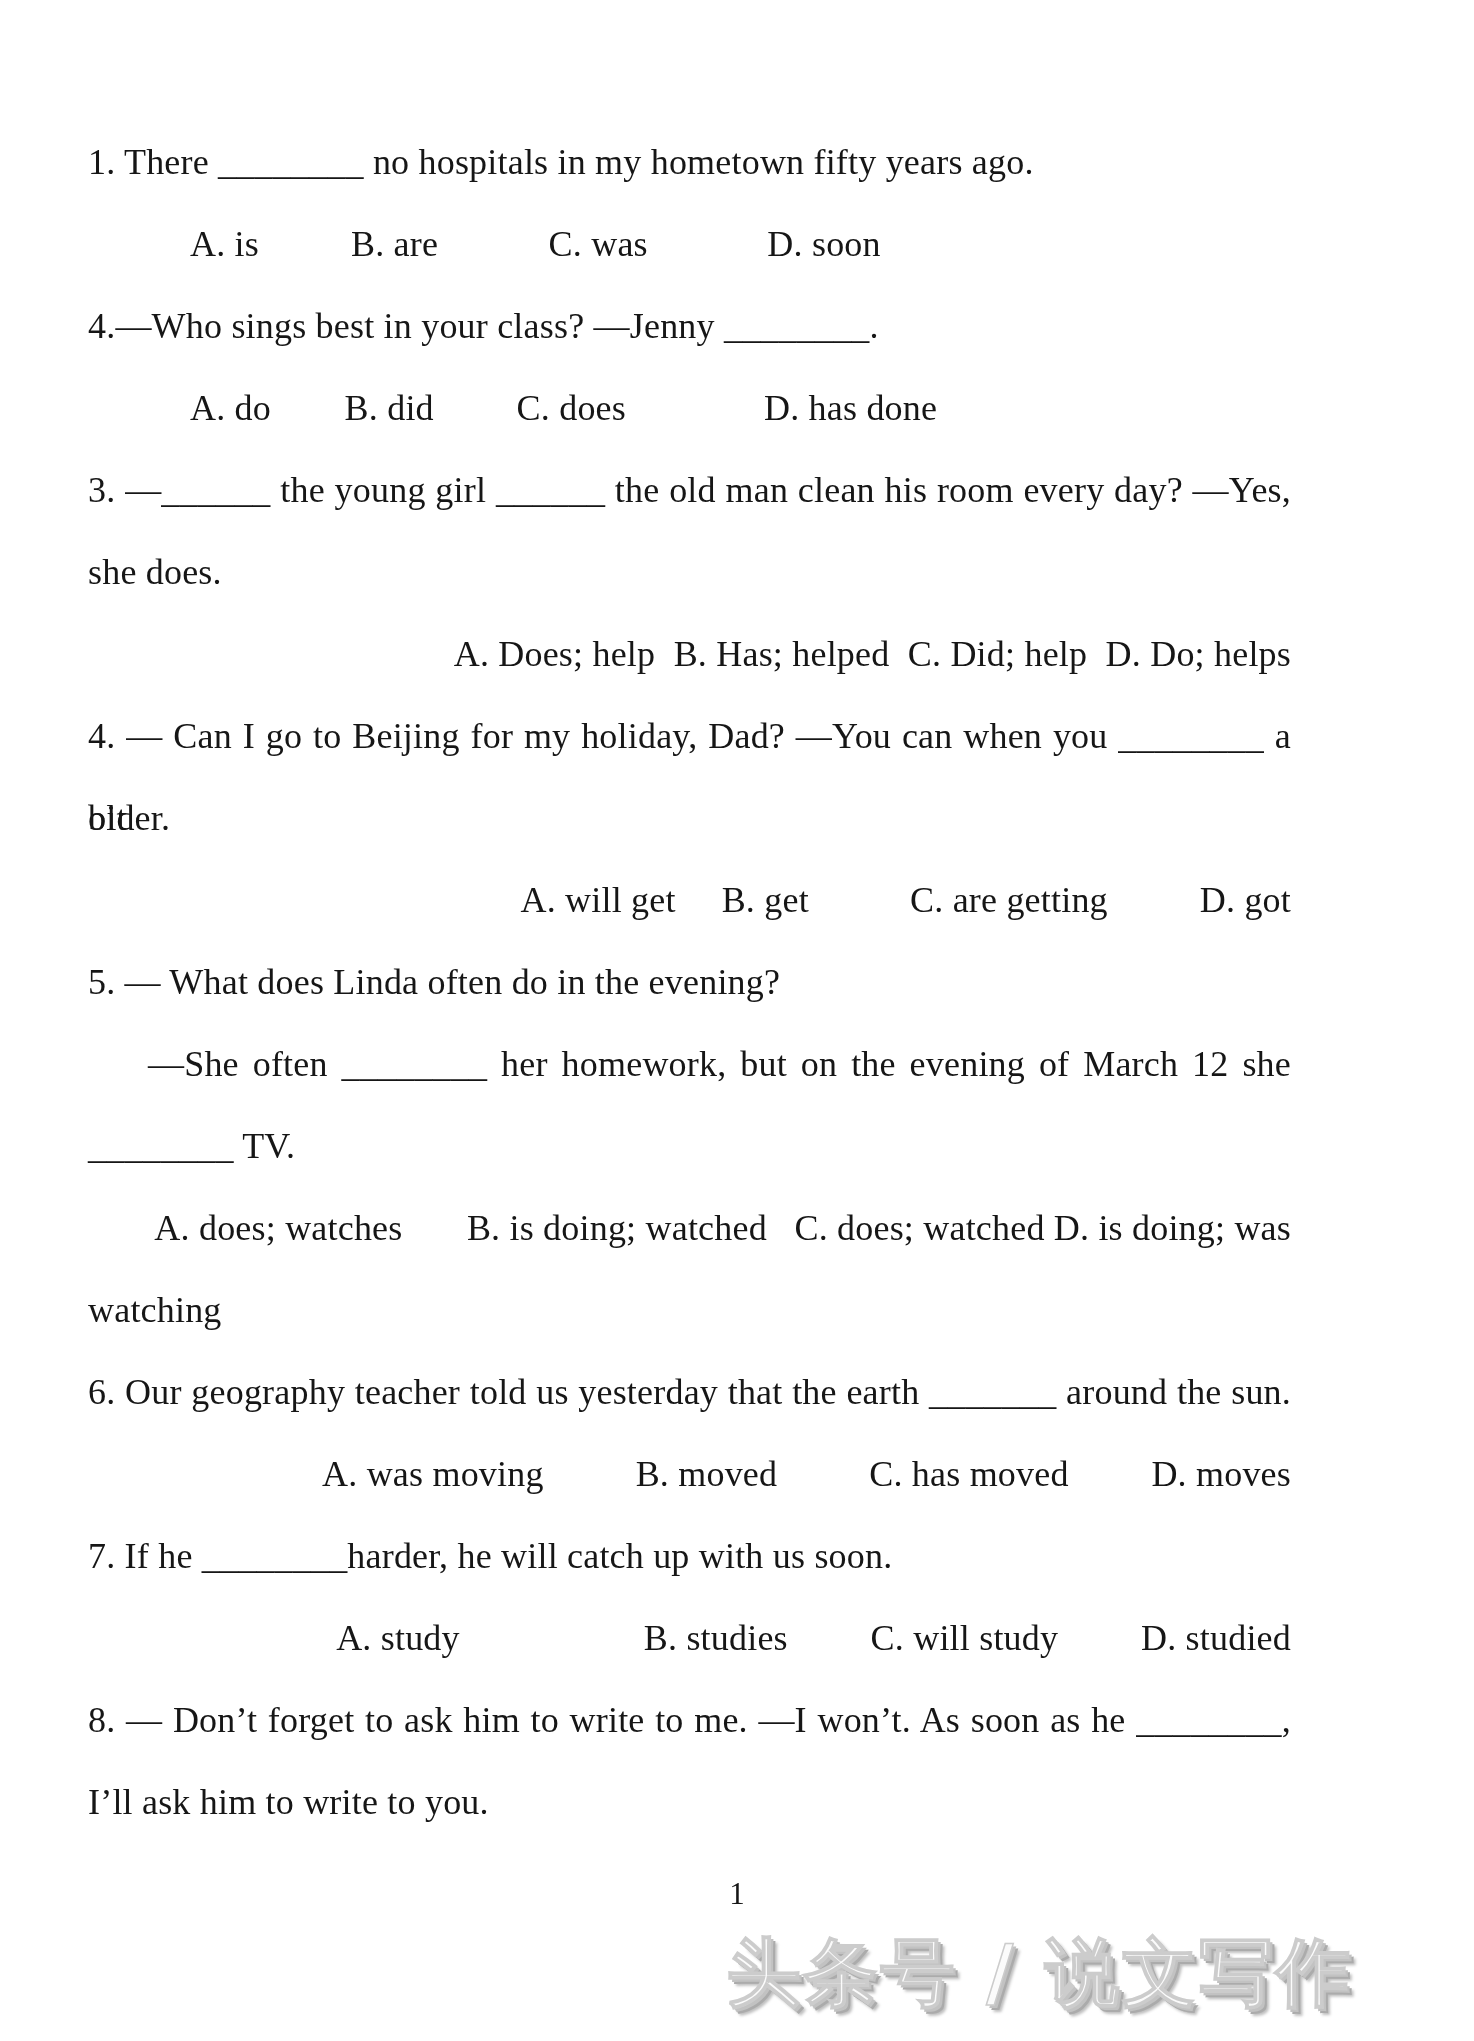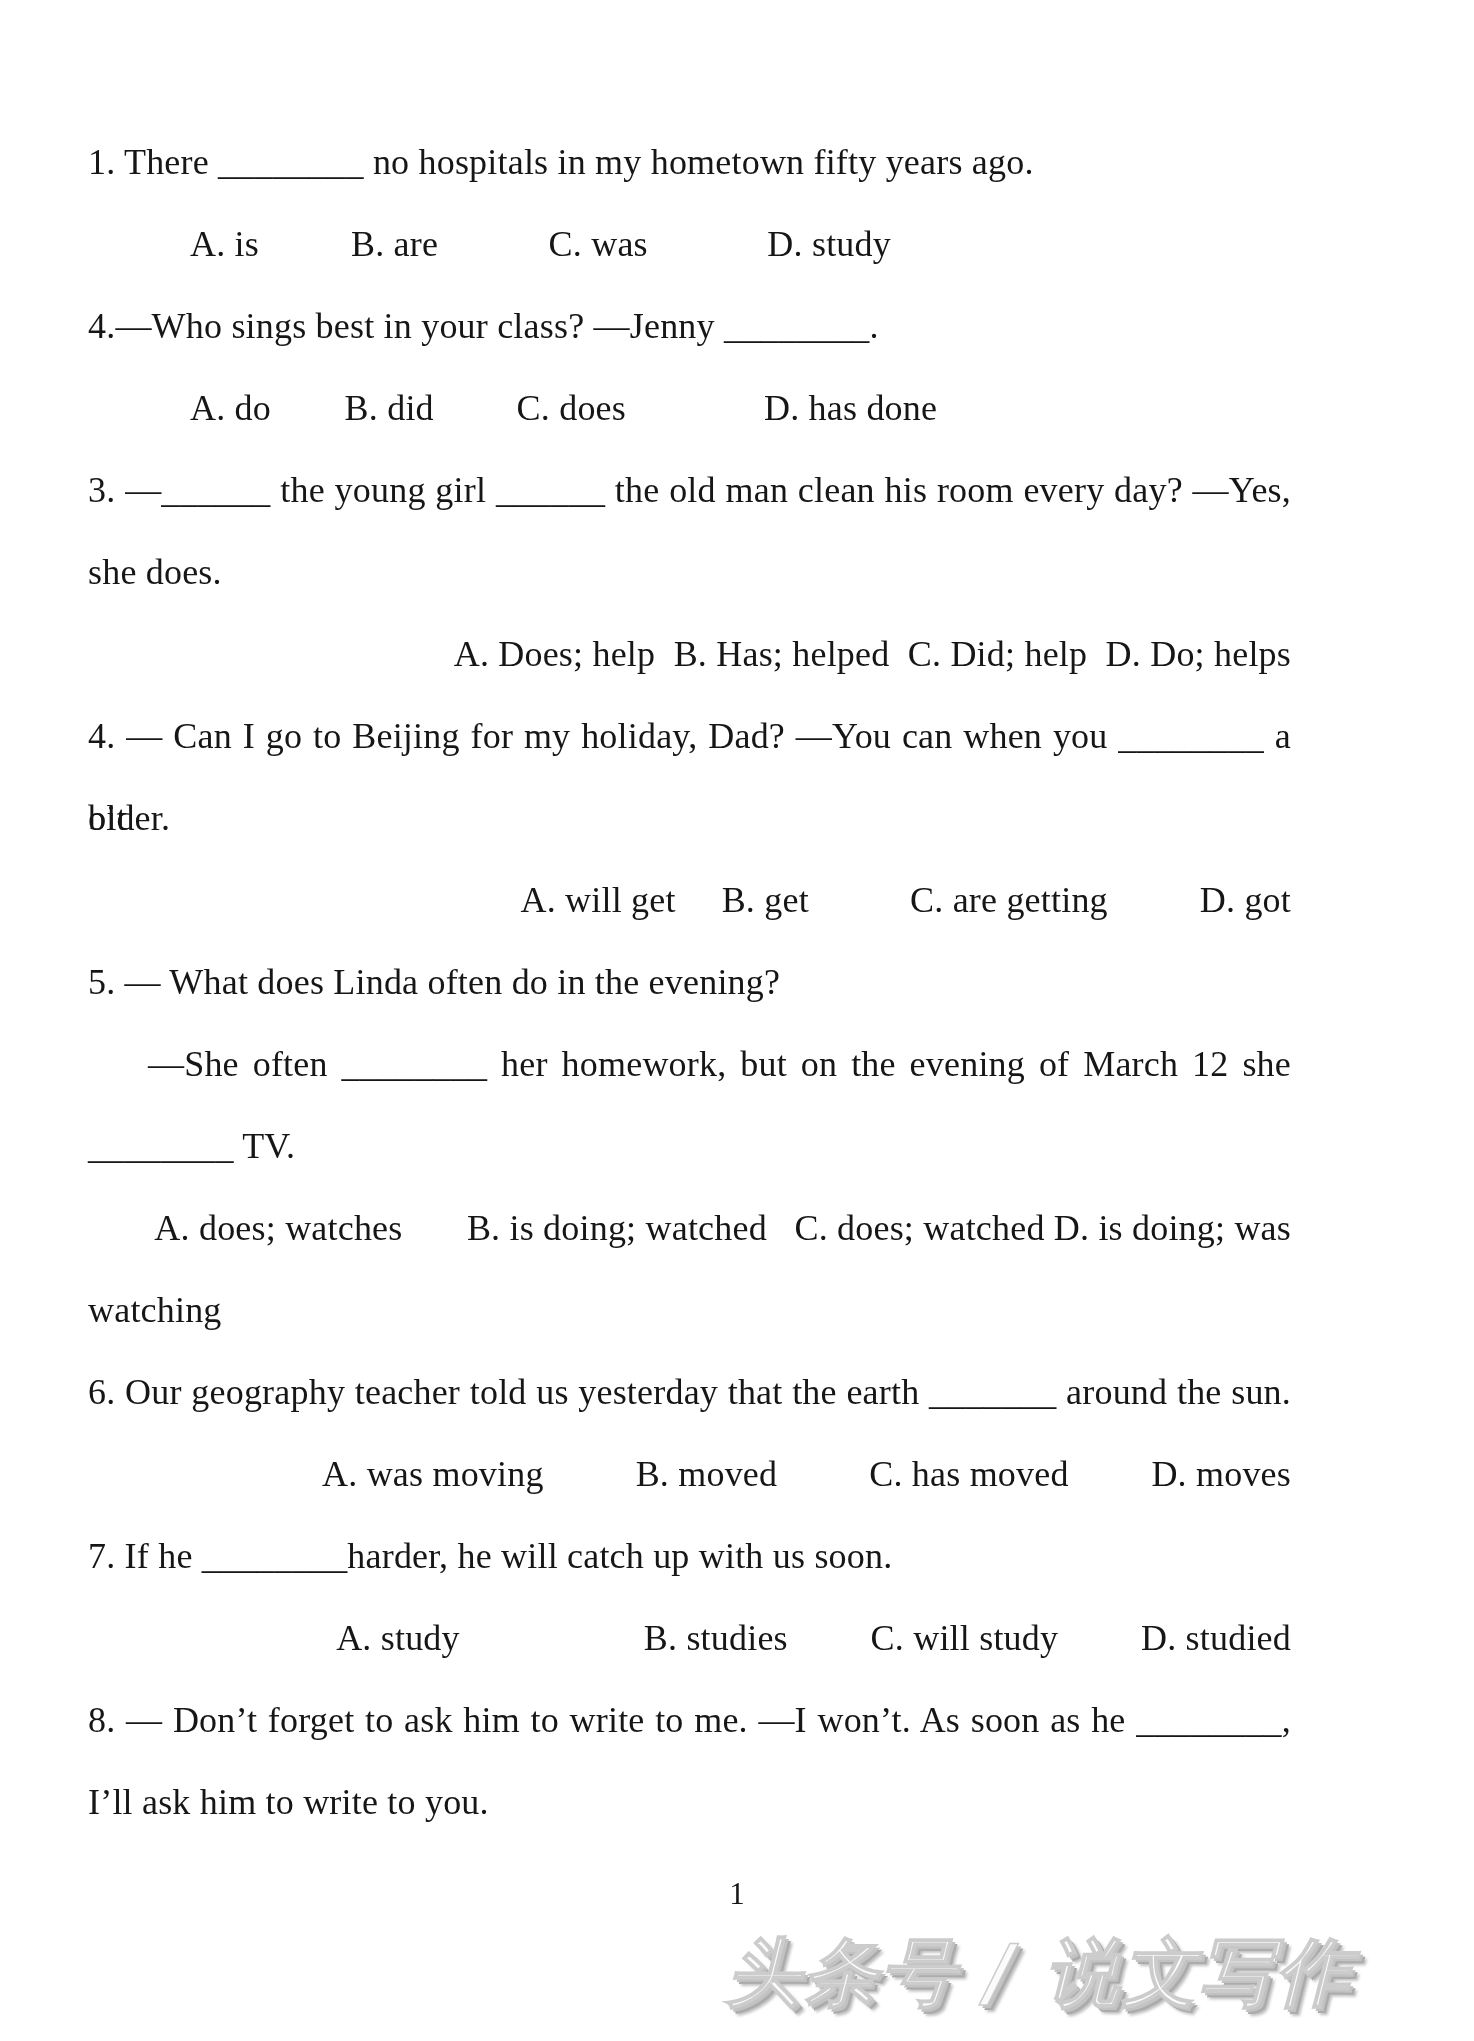--- a/index.html
+++ b/index.html
@@ -56,36 +56,35 @@
     color: #161616;
   }
   .watermark {
     position: absolute;
     top: 1922px;
     right: 22px;
     height: 100px;
     line-height: 100px;
     font-family: "DejaVu Sans", "Liberation Sans", sans-serif;
     font-weight: bold;
-    font-style: italic;
     font-size: 74px;
     letter-spacing: 3px;
     color: #fbfbfb;
     -webkit-text-stroke: 1.5px #cccccc;
     text-shadow: 3px 3px 0 #c2c2c2, 5px 5px 0 #ababab, 7px 7px 3px #bfbfbf;
     white-space: nowrap;
   }
 </style>
 </head>
 <body>
 
 <div class="page">
   <div class="content">
       <div class="line kind-q">1. There ________ no hospitals in my hometown fifty years ago.</div>
-      <div class="line kind-opt-lg">A. is          B. are            C. was             D. study</div>
+      <div class="line kind-opt-lg">A. is          B. are            C. was             D. soon</div>
       <div class="line kind-q">4.—Who sings best in your class? —Jenny ________.</div>
       <div class="line kind-opt-lg">A. do        B. did         C. does               D. has done</div>
       <div class="line kind-q fill">3. —______ the young girl ______ the old man clean his room every day? —Yes,</div>
       <div class="line kind-cont">she does.</div>
       <div class="line kind-opt">A. Does; help  B. Has; helped  C. Did; help  D. Do; helps</div>
       <div class="line kind-q fill">4. — Can I go to Beijing for my holiday, Dad? —You can when you ________ a bit</div>
       <div class="line kind-cont">older.</div>
       <div class="line kind-opt">A. will get     B. get           C. are getting          D. got</div>
       <div class="line kind-q">5. — What does Linda often do in the evening?</div>
       <div class="line kind-cont-ind fill">—She often ________ her homework, but on the evening of March 12 she</div>

